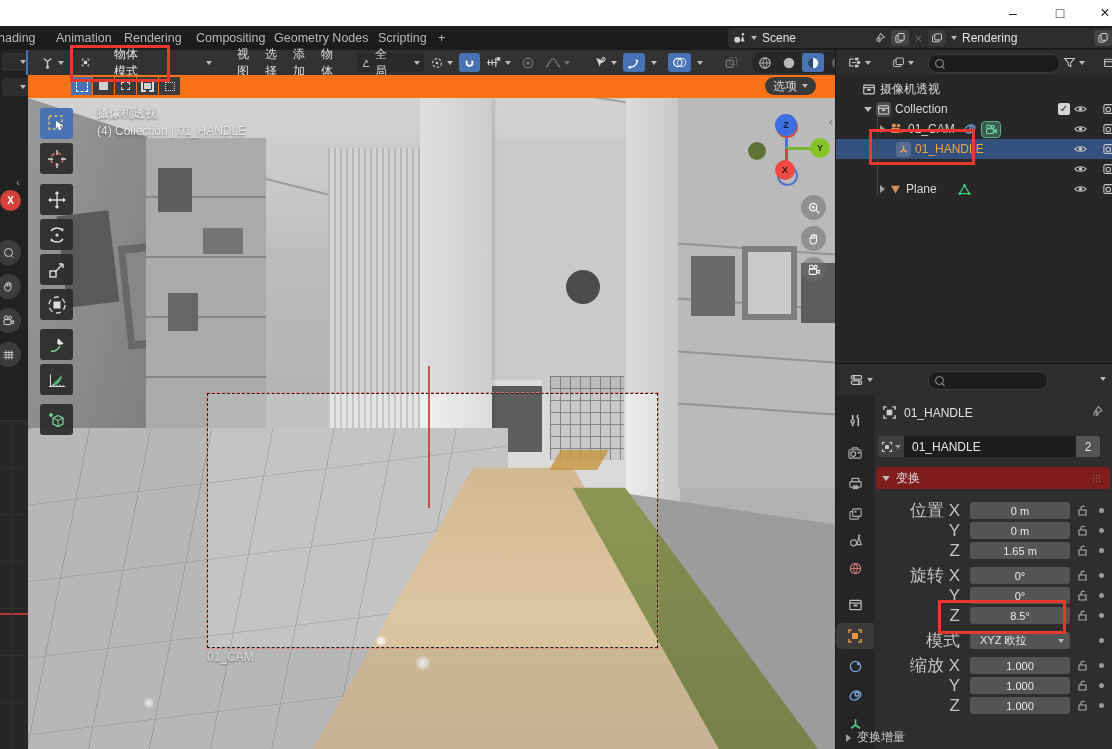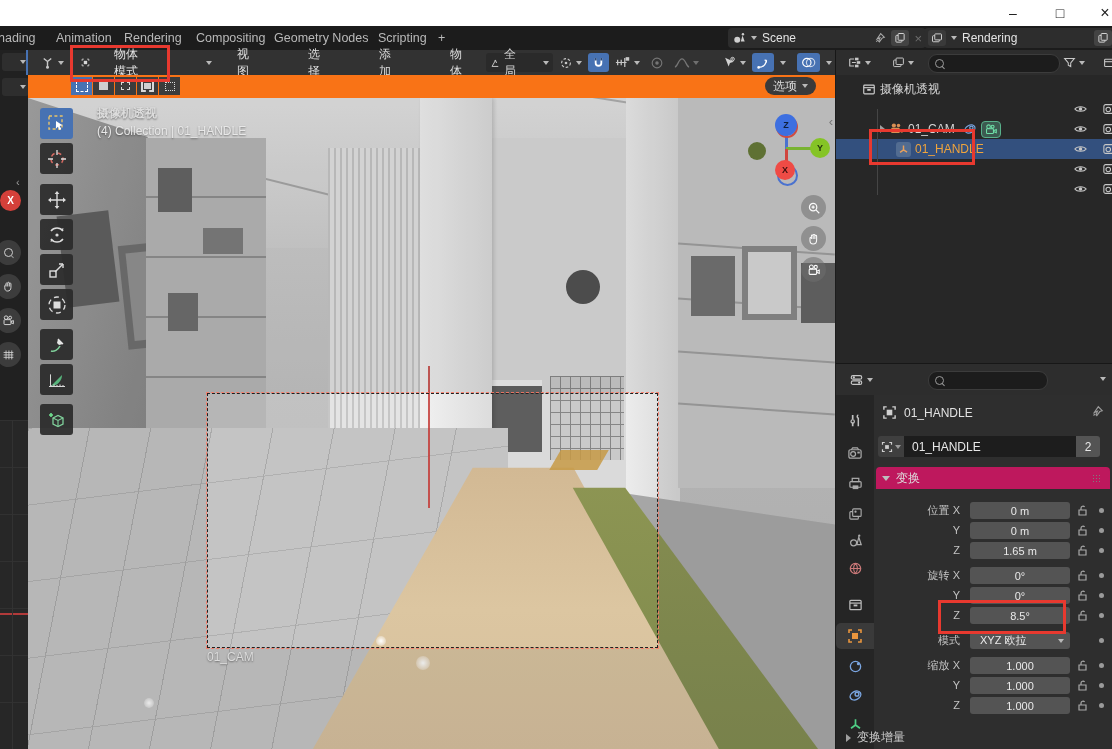--- a/index.html
+++ b/index.html
@@ -20,21 +20,21 @@
   .wtab{position:absolute;top:0;height:24px;line-height:24px;color:#b9b9b9;padding:0 6px;font-size:12.5px;}
   .selgrp{position:absolute;top:2px;height:20px;background:#2d2d2d;border-radius:4px;display:flex;align-items:center;padding:0 4px;gap:5px;}
   .selgrp .txt{color:#e3e3e3;}
   .minibtn{width:18px;height:16px;background:#434343;border-radius:3px;display:flex;align-items:center;justify-content:center;}
   
   #vheader{left:28px;top:50px;width:807px;height:25px;background:#323232;display:flex;align-items:center;}
   #oheader{left:835px;top:50px;width:277px;height:25px;background:#2d2d2d;border-left:1px solid #171717;}
   .hbtn{height:19px;display:inline-flex;align-items:center;gap:3px;padding:0 4px;border-radius:3px;margin:0 1px;}
   .hbtn.on{background:#4772b3;}
   .hbtn.dim{opacity:.45;}
-  .menu{color:#dedede;padding:0 8px;margin-left:43px;}
+  .menu{color:#dedede;padding:0 8px;}
   .searchbox{background:#1c1c1c;border:1px solid #3c3c3c;border-radius:9px;height:17px;display:flex;align-items:center;padding:0 6px;gap:4px;}
   .mag{width:7px;height:7px;border:1.4px solid #9a9a9a;border-radius:50%;position:relative;}
   .mag:after{content:"";position:absolute;width:4px;height:1.4px;background:#9a9a9a;transform:rotate(45deg);left:5px;top:7px;}
   
   #toolsettings{left:28px;top:75px;width:807px;height:23px;background:#f97316;}
   .selmode{position:absolute;top:2px;width:21px;height:18px;background:#3c3c3c;display:flex;align-items:center;justify-content:center;}
   .selmode.on{background:#4772b3;}
   .smglyph{width:10px;height:9px;border:1.2px dashed #d9d9d9;}
   .smglyph2{width:9px;height:8px;background:#cfcfcf;}
   #scene{left:28px;top:98px;width:807px;height:651px;overflow:hidden;background:linear-gradient(180deg,#d4d4d4,#c2c2c2 45%,#b6b6b6);}
@@ -48,21 +48,21 @@
   .orow .lbl{color:#d6d6d6;}
   .orow.sel{background:#33507e;}
   .eyecol{position:absolute;display:flex;gap:9px;align-items:center;}
   
   #props{left:836px;top:363px;width:276px;height:386px;background:#2e2e2e;}
   #ptabs{position:absolute;left:0;top:32px;width:38px;height:354px;background:#252525;}
   .ptab{position:absolute;left:0;width:38px;height:26px;display:flex;align-items:center;justify-content:center;}
   .ptab.on{background:#3a3a3a;border-radius:5px 0 0 5px;}
   .fld{position:absolute;height:17px;background:#545454;border-radius:3px;color:#e9e9e9;
        display:flex;align-items:center;justify-content:center;font-size:11px;}
-  .flbl{position:absolute;height:17px;width:84px;text-align:right;color:#c3c3c3;font-size:11px;line-height:17px;}
+  .flbl{position:absolute;height:17px;width:84px;text-align:right;color:#c3c3c3;font-size:17px;line-height:17px;}
   .lock{position:absolute;width:12px;height:13px;}
   .kdot{position:absolute;width:5px;height:5px;border-radius:50%;background:#9a9a9a;}
   .redbox{position:absolute;border:3px solid #e8392f;z-index:50;pointer-events:none;}
   .navball{position:absolute;border-radius:50%;display:flex;align-items:center;justify-content:center;
            font-size:9px;font-weight:bold;color:#10131c;}
   .navbtn{position:absolute;width:25px;height:25px;border-radius:50%;background:rgba(110,110,110,.55);
           display:flex;align-items:center;justify-content:center;}
   svg{display:block;}
   .shelfline{position:absolute;background:#9d9d9d;height:2px;}
   .frame{position:absolute;background:#6f6f6f;}
@@ -326,20 +326,34 @@
 
   <div class="abs" id="outliner">
     <div class="orow" style="top:4px;">
       <svg style="margin-left:26px;" width="14" height="14" viewBox="0 0 16 16">
           <rect x="2" y="3.5" width="12" height="10" rx="1" fill="none" stroke="#cfcfcf" stroke-width="1.3"></rect>
           <path d="M2 6.5h12" stroke="#cfcfcf" stroke-width="1.3"></path>
           <rect x="6" y="8" width="4" height="2" fill="#cfcfcf"></rect>
         </svg>
       <span class="lbl">摄像机透视</span>
     </div>
+    <div class="orow" style="top:24px;">
+      <span class="tri-d" style="margin-left:28px;"></span>
+      <span style="background:#4a4a4a;border-radius:3px;padding:1px;">
+        <svg width="13" height="13" viewBox="0 0 16 16">
+            <rect x="2" y="3.5" width="12" height="10" rx="1" fill="none" stroke="#d6d6d6" stroke-width="1.3"></rect>
+            <path d="M2 6.5h12" stroke="#d6d6d6" stroke-width="1.3"></path>
+            <rect x="6" y="8" width="4" height="2" fill="#d6d6d6"></rect>
+          </svg>
+      </span>
+      <span class="lbl">Collection</span>
+      <span class="eyecol" style="right:42px;">
+        <span style="width:12px;height:12px;background:#d4d4d4;border-radius:2px;color:#1c1c1c;font-size:10px;line-height:12px;text-align:center;font-weight:bold;">✓</span>
+      </span>
+    </div>
     <div class="orow" style="top:44px;">
       <span class="tri-r" style="margin-left:44px;"></span>
       <svg width="15" height="14" viewBox="0 0 16 16">
           <circle cx="5" cy="4" r="2.4" fill="#d98e53"></circle>
           <circle cx="10.3" cy="4" r="2" fill="#d98e53"></circle>
           <rect x="2" y="6.6" width="9.6" height="6" rx="1" fill="#d98e53"></rect>
           <path d="M11.6 9.8l3.2-1.7v4.6l-3.2-1.7z" fill="#d98e53"></path>
         </svg>
       <span class="lbl">01_CAM</span>
       <svg width="14" height="14" viewBox="0 0 16 16" style="margin-left:4px;">
@@ -355,20 +369,33 @@
           </svg>
       </span>
     </div>
     <div class="orow sel" style="top:64px;">
       <span style="margin-left:60px;background:rgba(130,150,175,.4);border-radius:3px;padding:1px;">
         <svg width="13" height="13" viewBox="0 0 16 16">
             <path d="M8 8.5V3M8 8.5L3.8 11.5M8 8.5l4.4 2.6" stroke="#e8a05c" stroke-width="1.8" fill="none"></path>
           </svg>
       </span>
       <span class="lbl" style="color:#f0a43c;">01_HANDLE</span>
+    </div>
+    <div class="orow" style="top:104px;">
+      <span class="tri-r" style="margin-left:44px;"></span>
+      <svg width="13" height="13" viewBox="0 0 16 16">
+          <path d="M2.5 3.5h11L8 13z" fill="#d98e53"></path>
+        </svg>
+      <span class="lbl">Plane</span>
+      <svg width="15" height="15" viewBox="0 0 16 16" style="margin-left:16px;">
+          <path d="M8 3.5l5.2 9H2.8z" fill="none" stroke="#3fd17a" stroke-width="1.3"></path>
+          <circle cx="8" cy="3.5" r="1.3" fill="#3fd17a"></circle>
+          <circle cx="13.2" cy="12.5" r="1.3" fill="#3fd17a"></circle>
+          <circle cx="2.8" cy="12.5" r="1.3" fill="#3fd17a"></circle>
+        </svg>
     </div>
 
     <div class="eyecol" style="right:24px;top:27px;">
         <svg width="15" height="14" viewBox="0 0 16 16">
           <path d="M1.5 8C4 4.5 12 4.5 14.5 8 12 11.5 4 11.5 1.5 8z" fill="none" stroke="#c8c8c8" stroke-width="1.2"></path>
           <circle cx="8" cy="8" r="2" fill="#c8c8c8"></circle>
         </svg>
       </div>
     <div class="eyecol" style="right:24px;top:47px;">
         <svg width="15" height="14" viewBox="0 0 16 16">
@@ -718,21 +745,21 @@
       <div class="abs" style="left:4px;top:41px;width:26px;height:21px;background:#3f3f3f;border-radius:3px 0 0 3px;display:flex;align-items:center;justify-content:center;gap:2px;">
         <svg width="12" height="12" viewBox="0 0 16 16">
             <path d="M2 5V2h3M11 2h3v3M14 11v3h-3M5 14H2v-3" stroke="#d0d0d0" stroke-width="1.6" fill="none"></path>
             <rect x="5.5" y="5.5" width="5" height="5" fill="#d0d0d0"></rect>
           </svg>
         <span class="chev" style="border-top-color:#9a9a9a;"></span>
       </div>
       <div class="abs" style="left:30px;top:41px;width:172px;height:21px;background:#1d1d1d;color:#e8e8e8;display:flex;align-items:center;padding-left:8px;box-sizing:border-box;">01_HANDLE</div>
       <div class="abs" style="left:202px;top:41px;width:24px;height:21px;background:#545454;border-radius:0 3px 3px 0;display:flex;align-items:center;justify-content:center;color:#e8e8e8;">2</div>
 
-      <div class="abs" style="left:2px;top:72px;width:234px;height:22px;background:#be185d;border-radius:4px 4px 0 0;display:flex;align-items:center;gap:6px;padding-left:6px;box-sizing:border-box;">
+      <div class="abs" style="left:2px;top:72px;width:234px;height:22px;background:#7f1d1d;border-radius:4px 4px 0 0;display:flex;align-items:center;gap:6px;padding-left:6px;box-sizing:border-box;">
         <span class="tri-d"></span>
         <span style="color:#dedede;">变换</span>
         <span style="position:absolute;right:8px;width:10px;height:8px;background-image:radial-gradient(#7d7d7d 1px,transparent 1px);background-size:3px 3px;"></span>
       </div>
     </div>
 
     <div>
       <div class="flbl" style="left:40px;top:139px;">位置 X</div>
       <div class="fld" style="left:134px;top:139px;width:100px;">0 m</div>
       <div class="flbl" style="left:40px;top:159px;">Y</div>

